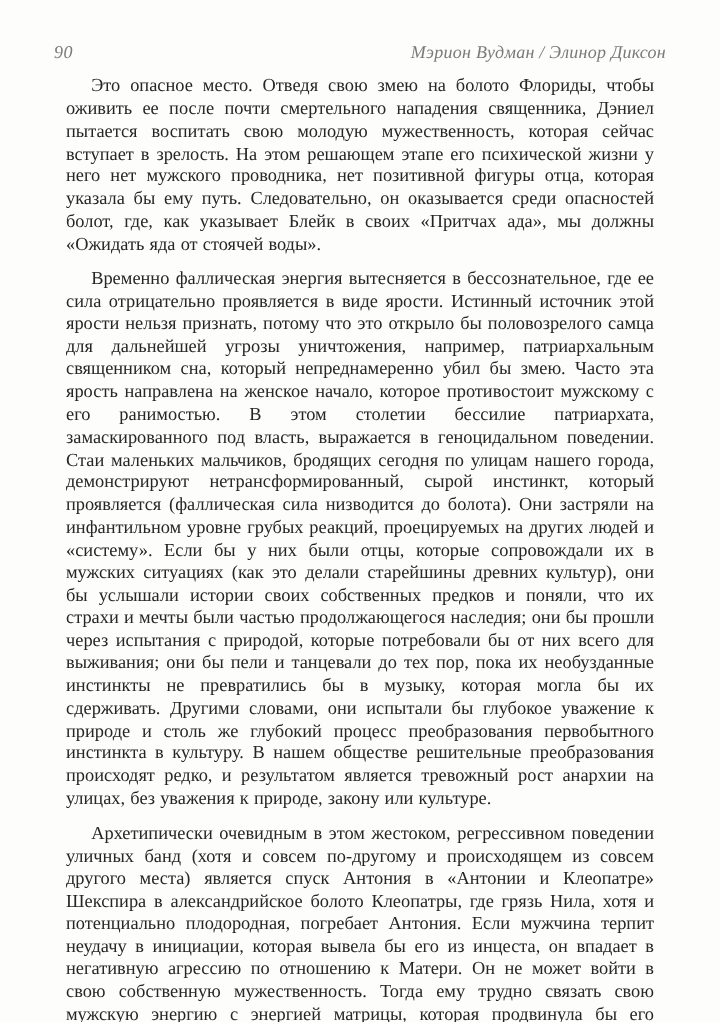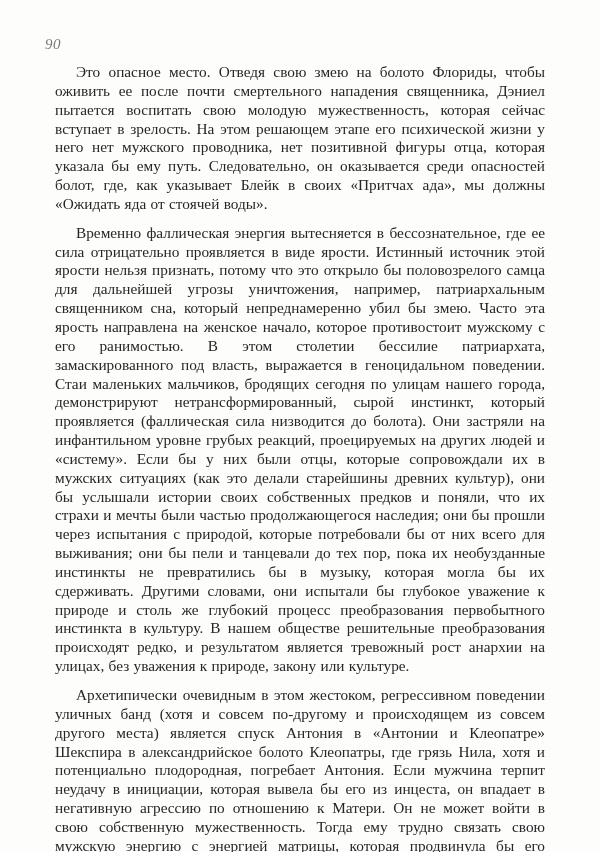--- a/index.html
+++ b/index.html
@@ -49,20 +49,21 @@
     text-indent: 21px;
     word-spacing: 0.5px;
   }
 </style>
 </head>
 <body>
 
 <div class="page">
   <header class="page-header">
     <span class="page-number">90</span>
+    <span class="running-head">Мэрион Вудман / Элинор Диксон</span>
   </header>
   <main class="page-body">
     <p class="paragraph">Это опасное место. Отведя свою змею на болото Флориды, чтобы оживить ее после почти смертельного нападения священника, Дэниел пытается воспитать свою молодую мужественность, которая сейчас вступает в зрелость. На этом решающем этапе его психической жизни у него нет мужского проводника, нет позитивной фигуры отца, которая указала бы ему путь. Следовательно, он оказывается среди опасностей болот, где, как указывает Блейк в своих «Притчах ада», мы должны «Ожидать яда от стоячей воды».</p>
     <p class="paragraph">Временно фаллическая энергия вытесняется в бессознательное, где ее сила отрицательно проявляется в виде ярости. Истинный источник этой ярости нельзя признать, потому что это открыло бы половозрелого самца для дальнейшей угрозы уничтожения, например, патриархальным священником сна, который непреднамеренно убил бы змею. Часто эта ярость направлена на женское начало, которое противостоит мужскому с его ранимостью. В этом столетии бессилие патриархата, замаскированного под власть, выражается в геноцидальном поведении. Стаи маленьких мальчиков, бродящих сегодня по улицам нашего города, демонстрируют нетрансформированный, сырой инстинкт, который проявляется (фаллическая сила низводится до болота). Они застряли на инфантильном уровне грубых реакций, проецируемых на других людей и «систему». Если бы у них были отцы, которые сопровождали их в мужских ситуациях (как это делали старейшины древних культур), они бы услышали истории своих собственных предков и поняли, что их страхи и мечты были частью продолжающегося наследия; они бы прошли через испытания с природой, которые потребовали бы от них всего для выживания; они бы пели и танцевали до тех пор, пока их необузданные инстинкты не превратились бы в музыку, которая могла бы их сдерживать. Другими словами, они испытали бы глубокое уважение к природе и столь же глубокий процесс преобразования первобытного инстинкта в культуру. В нашем обществе решительные преобразования происходят редко, и результатом является тревожный рост анархии на улицах, без уважения к природе, закону или культуре.</p>
     <p class="paragraph">Архетипически очевидным в этом жестоком, регрессивном поведении уличных банд (хотя и совсем по-другому и происходящем из совсем другого места) является спуск Антония в «Антонии и Клеопатре» Шекспира в александрийское болото Клеопатры, где грязь Нила, хотя и потенциально плодородная, погребает Антония. Если мужчина терпит неудачу в инициации, которая вывела бы его из инцеста, он впадает в негативную агрессию по отношению к Матери. Он не может войти в свою собственную мужественность. Тогда ему трудно связать свою мужскую энергию с энергией матрицы, которая продвинула бы его вперед, в новую творческую энергию.</p>
     <p class="paragraph">Будучи молодым человеком, Дэниел женился на очень красивой женщине —</p>
   </main>
 </div>
 
 </body></html>

